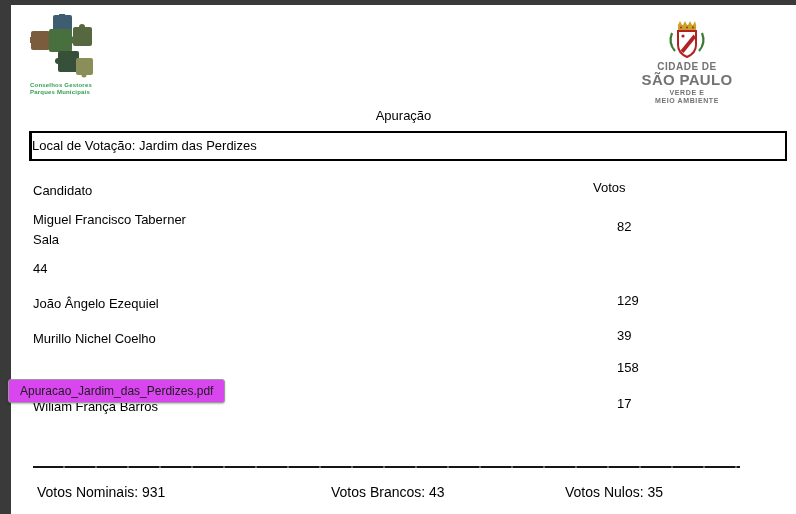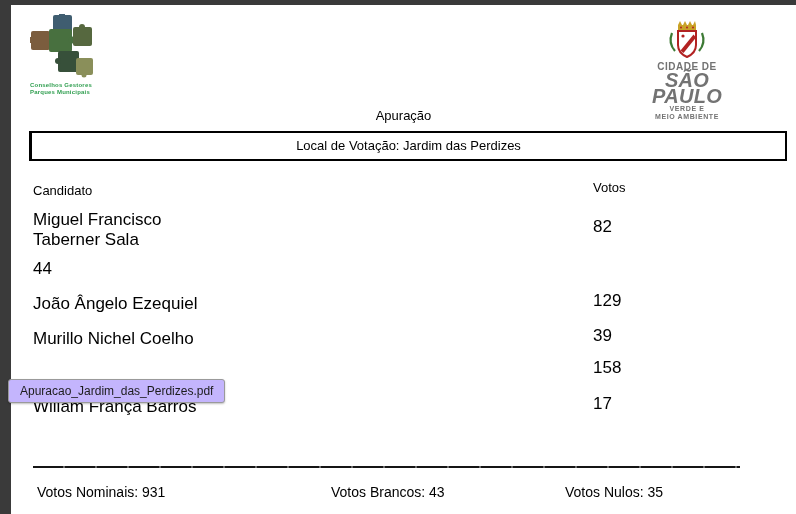--- a/index.html
+++ b/index.html
@@ -19,54 +19,54 @@
   .logo-left .logo-caption{
     margin-top:2px;font-size:6px;line-height:7px;color:#2f9e4f;
     font-weight:bold;letter-spacing:.2px;
   }
   .logo-right{
     position:absolute;left:616px;top:14px;width:120px;
     text-align:center;color:#737373;
   }
   .logo-right .crest{display:block;margin:0 auto 2px auto;}
   .lr1{font-size:10px;font-weight:bold;letter-spacing:.5px;line-height:11px;}
-  .lr2{font-size:20px;font-weight:bold;letter-spacing:.3px;line-height:16px;font-style:italic;}
+  .lr2{font-size:15px;font-weight:bold;letter-spacing:.3px;line-height:16px;}
   .lr3{font-size:7px;font-weight:bold;letter-spacing:.6px;line-height:8px;margin-top:1px;}
   .lr4{font-size:7px;font-weight:bold;letter-spacing:.6px;line-height:8px;}
   
   .doc-title{
     position:absolute;top:103px;left:0;width:100%;
     text-align:center;font-size:13px;
   }
   .location-box{
     position:absolute;left:18px;top:126px;width:753px;height:26px;
     border:2px solid #000;border-left:3px solid #000;
-    text-align:center;line-height:26px;font-size:13px;
+    line-height:26px;font-size:13px;
   }
   
   .table{position:absolute;left:22px;top:170px;width:752px;}
   .thead,.trow{display:grid;grid-template-columns:560px 1fr;align-items:center;}
   .thead{line-height:20px;font-size:13px;margin-bottom:3px;}
-  .trow{font-size:17px;margin-bottom:9px;}
+  .trow{font-size:13px;margin-bottom:9px;gap:24px;}
   .cell-name{max-width:180px;line-height:20px;margin-top:6px;}
   .cell-votes{line-height:20px;}
   
   .footer-rule{
     position:absolute;left:22px;top:461px;width:707px;height:2px;
     background:repeating-linear-gradient(90deg,#151515 0 30px,#6a6a6a 30px 32px);
   }
   .footer{position:absolute;left:0;top:479px;width:100%;font-size:14px;}
   .ft{position:absolute;white-space:nowrap;}
   .ft-nominais{left:26px;}
   .ft-brancos{left:284px;margin-left:36px;}
   .ft-nulos{left:554px;}
   
   .file-tooltip{
     position:absolute;left:8px;top:379px;height:22px;
-    background:#c4b5fd;border:1px solid #9a9a9a;border-radius:3px;
+    background:#d946ef;border:1px solid #9a9a9a;border-radius:3px;
     box-shadow:0 1px 2px rgba(0,0,0,.25);
     font-size:12px;line-height:22px;color:#1c1c1c;
     padding:0 11px;white-space:nowrap;z-index:5;
   }
 </style>
 </head>
 <body>
 
 <div class="page">
 

